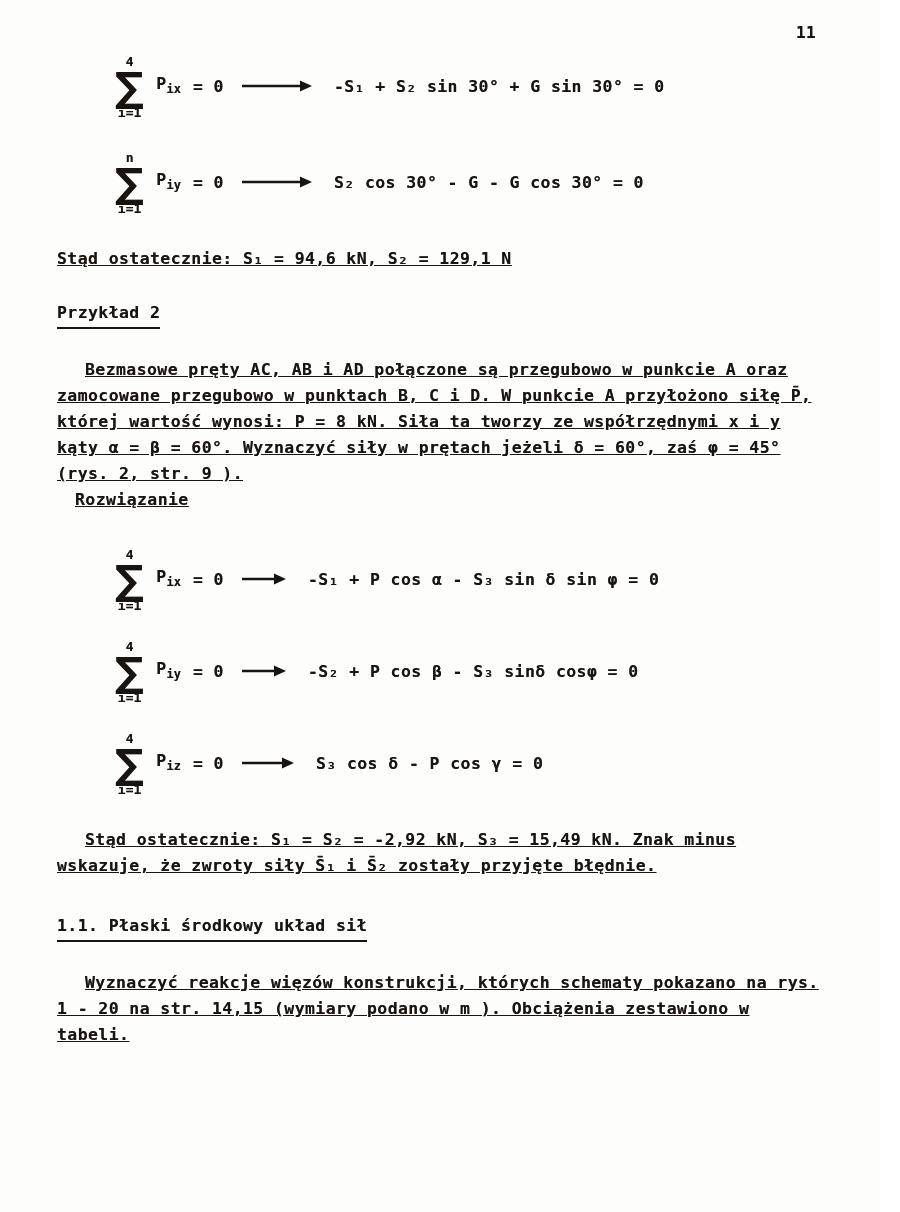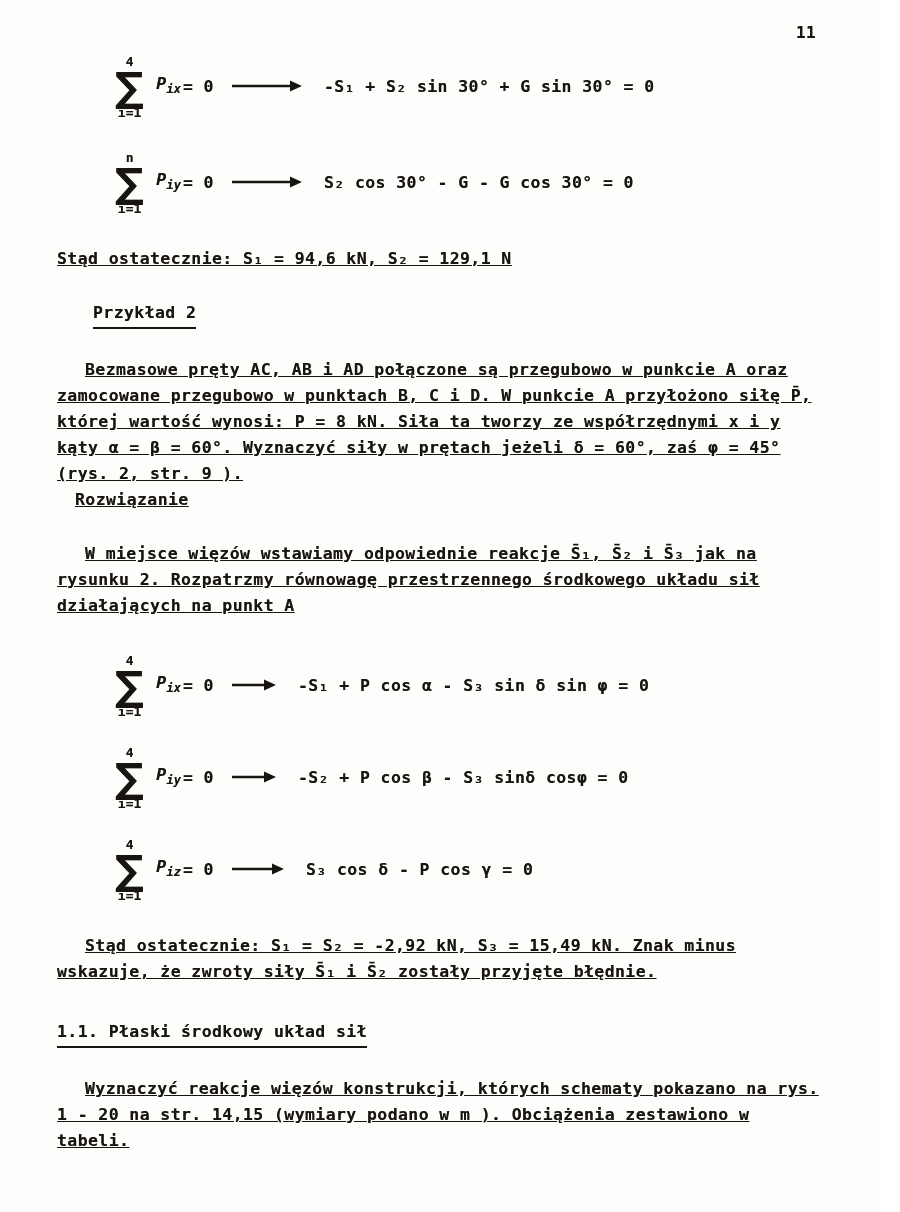--- a/index.html
+++ b/index.html
@@ -44,34 +44,33 @@
     font-size: 13px;
     line-height: 15px;
     letter-spacing: 0;
   }
   .sigma {
     font-family: "DejaVu Sans", sans-serif;
     font-size: 40px;
     line-height: 36px;
     font-weight: 700;
   }
-  .lhs { margin-right: 2px; white-space: nowrap; font-style: italic; }
+  .lhs { margin-right: 12px; white-space: nowrap; }
   .lhs sub { font-size: 12px; letter-spacing: 0; }
   .eq-zero { margin-right: 18px; white-space: nowrap; }
   .arrow-icon { margin-right: 22px; display: inline-block; }
   .rhs { white-space: nowrap; }
   p { margin: 0; text-decoration: underline; }
   .flush { margin-top: 30px; }
   .heading {
     display: inline-block;
     margin-top: 28px;
     font-size: 16.5px;
     border-bottom: 2px solid #181410;
     padding-bottom: 1px;
-    margin-left: 36px;
   }
   .heading2 {
     display: inline-block;
     margin-top: 34px;
     font-size: 16.5px;
     border-bottom: 2px solid #181410;
     padding-bottom: 1px;
   }
   .para {
     margin-top: 28px;
@@ -131,21 +130,20 @@
   <p class="flush">Stąd ostatecznie: S₁ = 94,6 kN, S₂ = 129,1 N</p>
 
   <div class="block">
     <span class="heading">Przykład 2</span>
   </div>
 
   <p class="para">Bezmasowe pręty AC, AB i AD połączone są przegubowo w punkcie A oraz zamocowane przegubowo w punktach B, C i D. W punkcie A przyłożono siłę P̄, której wartość wynosi: P = 8 kN. Siła ta tworzy ze współrzędnymi x i y kąty α = β = 60°. Wyznaczyć siły w prętach jeżeli δ = 60°, zaś φ = 45° (rys. 2, str. 9 ).</p>
 
   <p class="solution-label">Rozwiązanie</p>
 
-  <p class="para">W miejsce więzów wstawiamy odpowiednie reakcje S̄₁, S̄₂ i S̄₃ jak na rysunku 2. Rozpatrzmy równowagę przestrzennego środkowego układu sił działających na punkt A</p>
 
   <div class="eq eq-top-1">
     <div class="sigma-block">
       <span class="limit">4</span>
       <span class="sigma">∑</span>
       <span class="limit">i=1</span>
     </div>
     <span class="lhs"><span>P</span><sub>ix</sub></span>
     <span class="eq-zero">= 0</span>
     <span class="arrow-icon">

